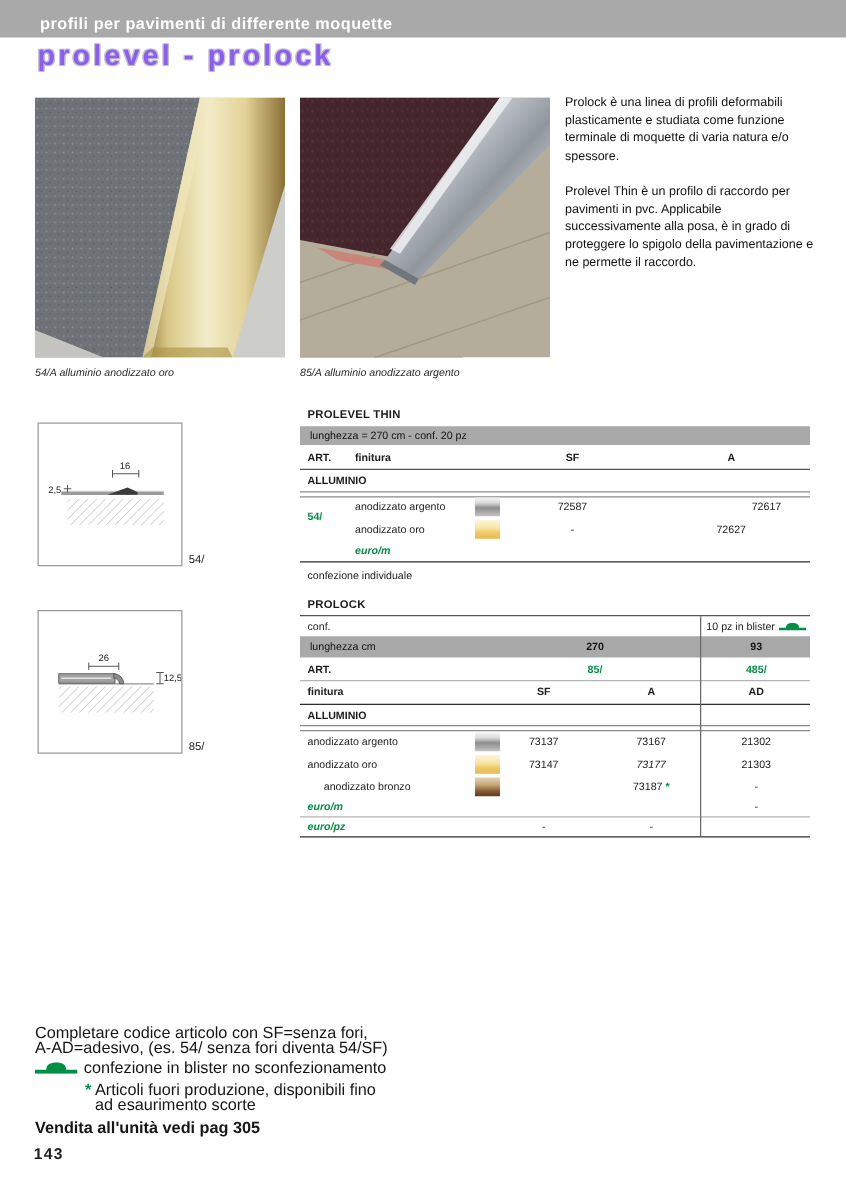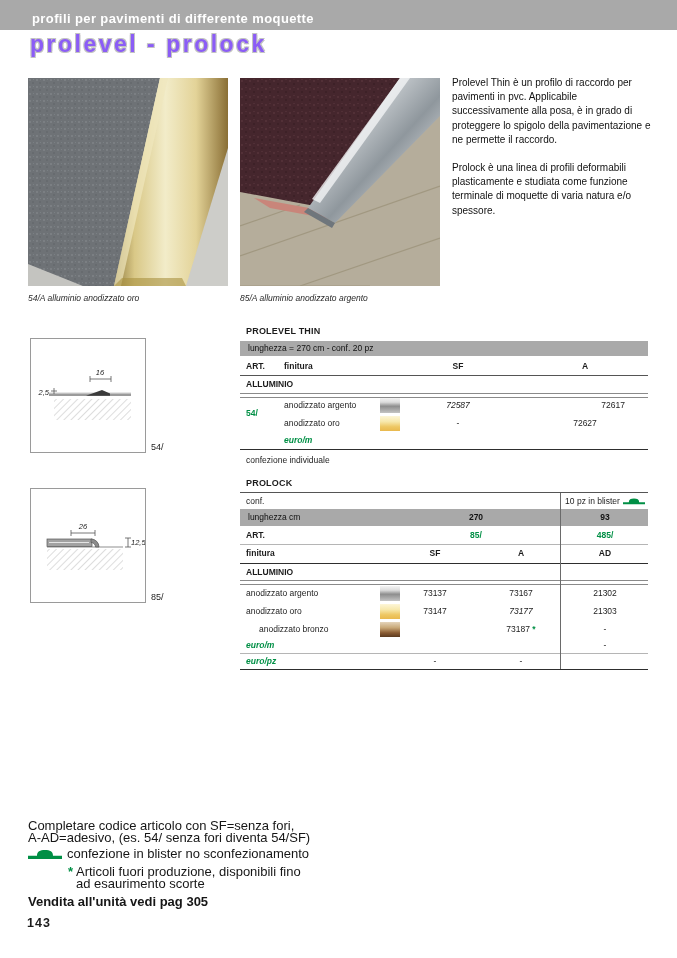--- a/index.html
+++ b/index.html
@@ -24,21 +24,21 @@
 
   
   .photo { width:200px; height:208px; display:block; }
   .caption { font-size:8.5px; font-style:italic; color:#2a2a2a; }
 
   
   .desc { left:452px; top:76px; width:202px; font-size:10px; line-height:1.42; color:#111; }
   .desc p { margin:0 0 14px 0; }
 
   
-  .diagram-box { width:114px; height:113px; border:1px solid #9a9a9a; background:#fff;font-style:italic; }
+  .diagram-box { width:114px; height:113px; border:1px solid #9a9a9a; background:#fff; }
   .diagram-label { font-size:9px; color:#222; }
 
   
   .tbl { left:240px; width:408px; font-size:8.5px; }
   .t-title { position:absolute; left:6px; font-size:9px; font-weight:bold; letter-spacing:0.2px; }
   .t-row { position:absolute; left:0; right:0; }
   .t-row > span, .t-row > div { position:absolute; }
   .graybar { background:#a9a9a9; color:#111; }
   .line-dark  { position:absolute; left:0; right:0; height:0; border-top:1.5px solid #2e2e2e; }
   .line-mid   { position:absolute; left:0; right:0; height:0; border-top:1px solid #555; }
@@ -124,22 +124,22 @@
     <polygon points="0,0 160,0 75,128 0,114" fill="url(#carpetred)"></polygon>
     <polygon points="160,0 200,0 200,38 95,145 68,130" fill="url(#silverband)"></polygon>
     <polygon points="68,130 95,145 92,150 64,134" fill="#6f767c"></polygon>
     <polygon points="160,0 170,0 80,125 72,121" fill="#f2f4f5" opacity="0.8"></polygon>
   </svg>
 </div>
 <div class="abs caption" style="left:28px; top:293px;">54/A alluminio anodizzato oro</div>
 <div class="abs caption" style="left:240px; top:293px;">85/A alluminio anodizzato argento</div>
 
 <div class="abs desc">
+  <p>Prolock è una linea di profili deformabili plasticamente e studiata come funzione terminale di moquette di varia natura e/o spessore.</p>
   <p>Prolevel Thin è un profilo di raccordo per pavimenti in pvc. Applicabile successivamente alla posa, è in grado di proteggere lo spigolo della pavimentazione e ne permette il raccordo.</p>
-  <p>Prolock è una linea di profili deformabili plasticamente e studiata come funzione terminale di moquette di varia natura e/o spessore.</p>
 </div>
 
 <div class="abs diagram-box" style="left:30px; top:338px;">
   <svg width="114" height="113" viewBox="0 0 114 113">
     <defs>
       <pattern id="hatch1" width="5" height="5" patternUnits="userSpaceOnUse" patternTransform="rotate(45)">
         <line x1="0" y1="0" x2="0" y2="5" stroke="#bcbcbc" stroke-width="1"></line>
       </pattern>
     </defs>
     <rect x="23" y="60" width="77" height="21" fill="url(#hatch1)"></rect>
@@ -206,21 +206,21 @@
   <div class="dbl-line" style="top:71px;"></div>
 
   <span class="abs green bold" style="left:246px; top:400px; position:fixed;"></span>
   <div class="t-row" style="top:76px; height:36px;">
     <span class="green bold" style="left:6px; top:10px;">54/</span>
   </div>
 
   <div class="t-row" style="top:74px; height:18px; line-height:18px;">
     <span style="left:44px;">anodizzato argento</span>
     <div class="swatch silver" style="left:140px; top:2px;"></div>
-    <span class="ctr" style="left:178px; width:80px;font-style:italic;">72587</span>
+    <span class="ctr" style="left:178px; width:80px;">72587</span>
     <span class="ctr" style="left:305px; width:80px;text-align:right;">72617</span>
   </div>
   <div class="t-row" style="top:92px; height:18px; line-height:18px;">
     <span style="left:44px;">anodizzato oro</span>
     <div class="swatch gold" style="left:140px; top:2px;"></div>
     <span class="ctr" style="left:178px; width:80px;">-</span>
     <span class="ctr" style="left:305px; width:80px;">72627</span>
   </div>
   <div class="t-row" style="top:110px; height:16px; line-height:16px;">
     <span class="euro" style="left:44px;">euro/m</span>

